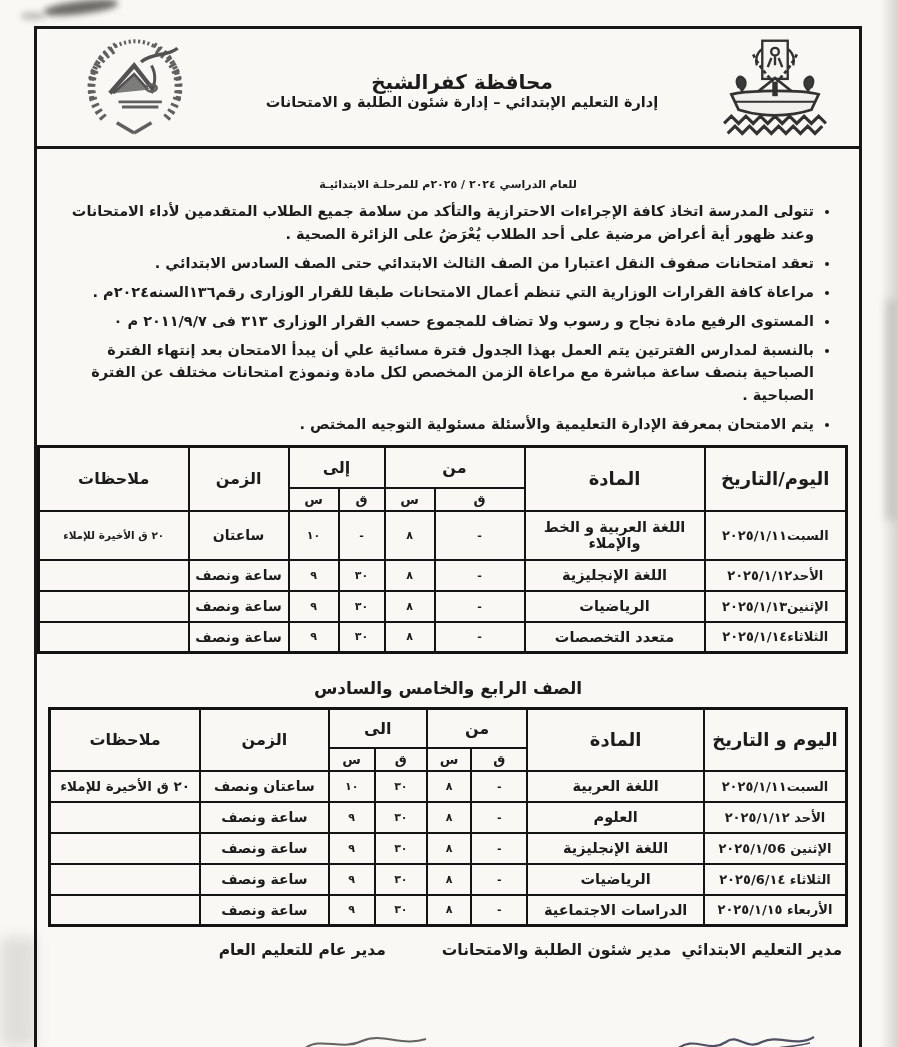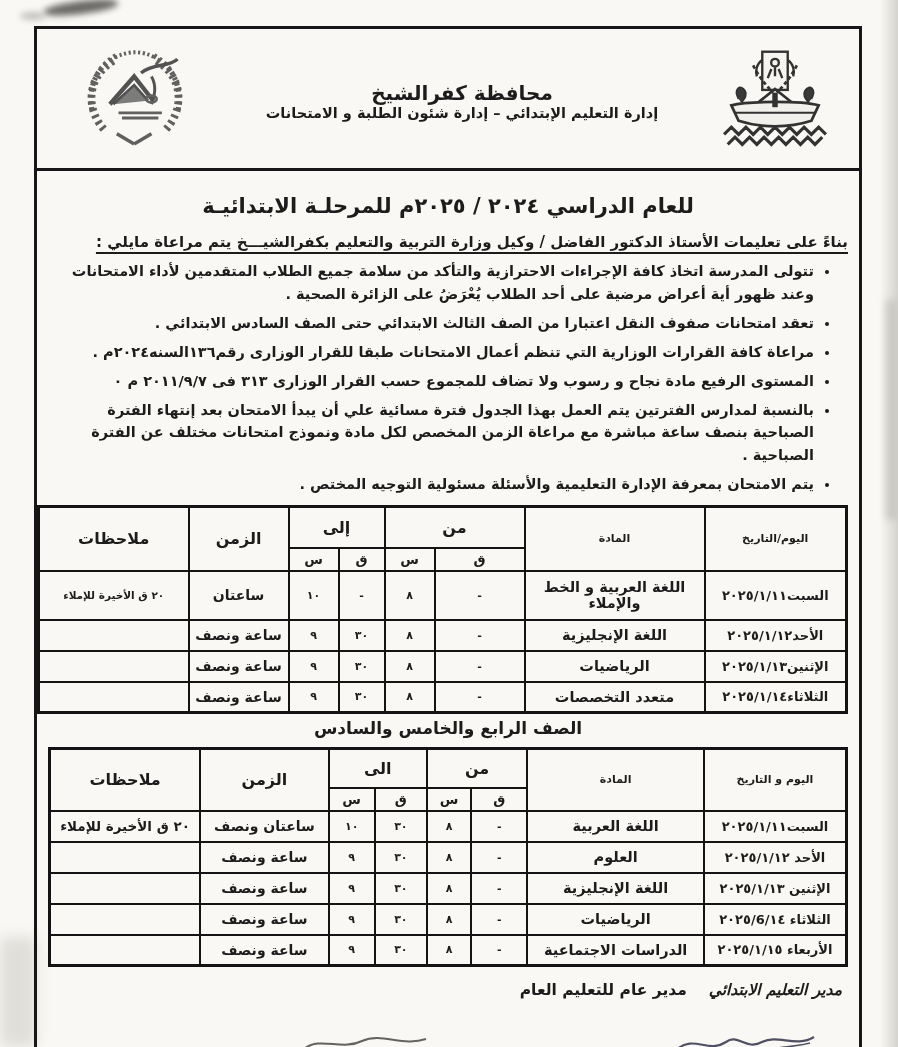--- a/index.html
+++ b/index.html
@@ -20,64 +20,64 @@
   .smudge-bl { position:absolute; bottom:0; left:0; width:36px; height:110px;
     background:#c7c5c0; opacity:.5; filter:blur(7px); }
   .smudge-r1 { position:absolute; top:300px; right:2px; width:10px; height:220px;
     background:#9b9893; opacity:.4; filter:blur(4px); }
   
   .frame {
     position:absolute; top:26px; right:36px; left:34px; bottom:-4px;
     border:3px solid #171717; border-bottom:none; background:transparent;
   }
   
-  .hdr { height:142px; border-bottom:3px solid #171717; display:flex; align-items:center; }
+  .hdr { height:120px; border-bottom:3px solid #171717; display:flex; align-items:center; }
   .hdr .emblem-right { width:168px; display:flex; justify-content:center; }
   .hdr .emblem-left  { width:196px; display:flex; justify-content:center; }
   .hdr-center { flex:1; text-align:center; padding-top:4px; }
   .hdr-line1 { font-size:20px; letter-spacing:0; }
   .hdr-line2 { font-size:20px; margin-top:7px; }
   .hdr-line3 { font-size:14.5px; margin-top:0; }
   
   .content { padding:0 11px; }
   .doc-title1 { text-align:center; font-size:16px; margin-top:13px; }
-  .doc-title2 { text-align:center; font-size:21px; margin-top:23px; }
+  .doc-title2 { text-align:center; font-size:11px; margin-top:29px; }
   .intro { font-size:15px; margin-top:15px; text-decoration:underline;
            text-underline-offset:5px; text-decoration-thickness:1.5px; }
   
   ul.rules { list-style:disc; padding-right:34px; margin-top:9px; }
   ul.rules li { font-size:14.5px; line-height:1.58; margin-bottom:6px; }
   
   .sec-title { text-align:center; font-size:17px; margin-top:8px; }
-  .sec-title2 { text-align:center; font-size:17px; margin-top:4px; }
+  .sec-title2 { text-align:center; font-size:17px; margin-top:24px; }
   
   table.exam { width:100%; border-collapse:collapse; table-layout:fixed;
     margin-top:9px; border:3px solid #141414; }
   table.exam th, table.exam td {
     border:2.5px solid #141414; text-align:center; vertical-align:middle;
     font-weight:700; padding:1px 2px; overflow:hidden;
   }
   table.exam thead .grp { font-size:16px; }
-  table.exam thead .lbl { font-size:11px; }
+  table.exam thead .lbl { font-size:18px; }
   table.exam thead .sub { font-size:13.5px; height:23px; }
   .t1 thead tr:first-child { height:41px; }
   .t1 tbody tr { height:31px; }
   .t1 tbody tr.tall { height:49px; }
   .t2 thead tr:first-child { height:39px; }
   .t2 tbody tr { height:31px; }
   td.c-day { font-size:13px; }
   td.c-subj { font-size:14.5px; }
   td.c-num { font-size:11px; }
   td.c-time { font-size:14px; white-space:nowrap; }
   td.c-note1 { font-size:10.5px; }
   td.c-note2 { font-size:13.5px; }
   
   .footer { display:flex; align-items:flex-start; margin-top:14px; padding:0 6px;
     font-size:15.5px; position:relative; }
-  .sig1 { margin-left:22px;font-style:italic; }
+  .sig1 { margin-left:10px; }
   .sig2 { margin-left:56px; }
   .sig3 { }
   .sig-scribble { position:absolute; }
   .scr1 { top:1030px; right:78px; width:150px; height:30px; }
   .scr2 { bottom:-7px; left:300px; width:130px; height:20px; }
 </style>
 </head>
 <body>
 
 <div class="page">
@@ -135,21 +135,20 @@
             <path d="M64 100 L84 112 M104 100 L84 112" stroke-width="4"></path>
           </g>
         </svg>
       </div>
     </div>
 
     <div class="content">
 
       <div class="doc-title2">للعام الدراسي ٢٠٢٤ / ٢٠٢٥م للمرحلـة الابتدائيـة</div>
 
-      <div class="intro">بناءً على تعليمات الأستاذ الدكتور الفاضل / وكيل وزارة التربية والتعليم بكفرالشيـــخ يتم مراعاة مايلي :</div>
 
       <ul class="rules">
         <li>تتولى المدرسة اتخاذ كافة الإجراءات الاحترازية والتأكد من سلامة جميع الطلاب المتقدمين لأداء الامتحانات وعند ظهور أية أعراض مرضية على أحد الطلاب يُعْرَضُ على الزائرة الصحية .</li>
         <li>تعقد امتحانات صفوف النقل اعتبارا من الصف الثالث الابتدائي حتى الصف السادس الابتدائي .</li>
         <li>مراعاة كافة القرارات الوزارية التي تنظم أعمال الامتحانات طبقا للقرار الوزارى رقم١٣٦السنه٢٠٢٤م .</li>
         <li>المستوى الرفيع مادة نجاح و رسوب ولا تضاف للمجموع حسب القرار الوزارى ٣١٣ فى ٢٠١١/٩/٧ م ٠</li>
         <li>بالنسبة لمدارس الفترتين يتم العمل بهذا الجدول فترة مسائية علي أن يبدأ الامتحان بعد إنتهاء الفترة الصباحية بنصف ساعة مباشرة مع مراعاة الزمن المخصص لكل مادة ونموذج امتحانات مختلف عن الفترة الصباحية .</li>
         <li>يتم الامتحان بمعرفة الإدارة التعليمية والأسئلة مسئولية التوجيه المختص .</li>
       </ul>
 
@@ -269,21 +268,21 @@
             <td class="c-day">الأحد ٢٠٢٥/١/١٢</td>
             <td class="c-subj">العلوم</td>
             <td class="c-num">-</td>
             <td class="c-num">٨</td>
             <td class="c-num">٣٠</td>
             <td class="c-num">٩</td>
             <td class="c-time">ساعة ونصف</td>
             <td class="c-note2"></td>
           </tr>
           <tr>
-            <td class="c-day">الإثنين ٢٠٢٥/١/١٣</td>
+            <td class="c-day">الإثنين ٢٠٢٥/١/06</td>
             <td class="c-subj">اللغة الإنجليزية</td>
             <td class="c-num">-</td>
             <td class="c-num">٨</td>
             <td class="c-num">٣٠</td>
             <td class="c-num">٩</td>
             <td class="c-time">ساعة ونصف</td>
             <td class="c-note2"></td>
           </tr>
           <tr>
             <td class="c-day">الثلاثاء ٢٠٢٥/6/١٤</td>
@@ -303,20 +302,21 @@
             <td class="c-num">٣٠</td>
             <td class="c-num">٩</td>
             <td class="c-time">ساعة ونصف</td>
             <td class="c-note2"></td>
           </tr>
         </tbody>
       </table>
 
       <div class="footer">
         <div class="sig1">مدير التعليم الابتدائي</div>
+        <div class="sig2">مدير شئون الطلبة والامتحانات</div>
         <div class="sig3">مدير عام للتعليم العام</div>
       </div>
 
     </div>
   </div>
 
   <svg class="sig-scribble scr1" viewBox="0 0 150 30">
     <g fill="none" stroke="#33334a" stroke-width="2.2" opacity="0.85">
       <path d="M6 20 C24 4 38 24 56 12 C68 3 76 21 92 12 C108 4 126 18 144 7"></path>
       <path d="M12 25 C54 16 104 22 140 13" stroke-width="1.5"></path>

